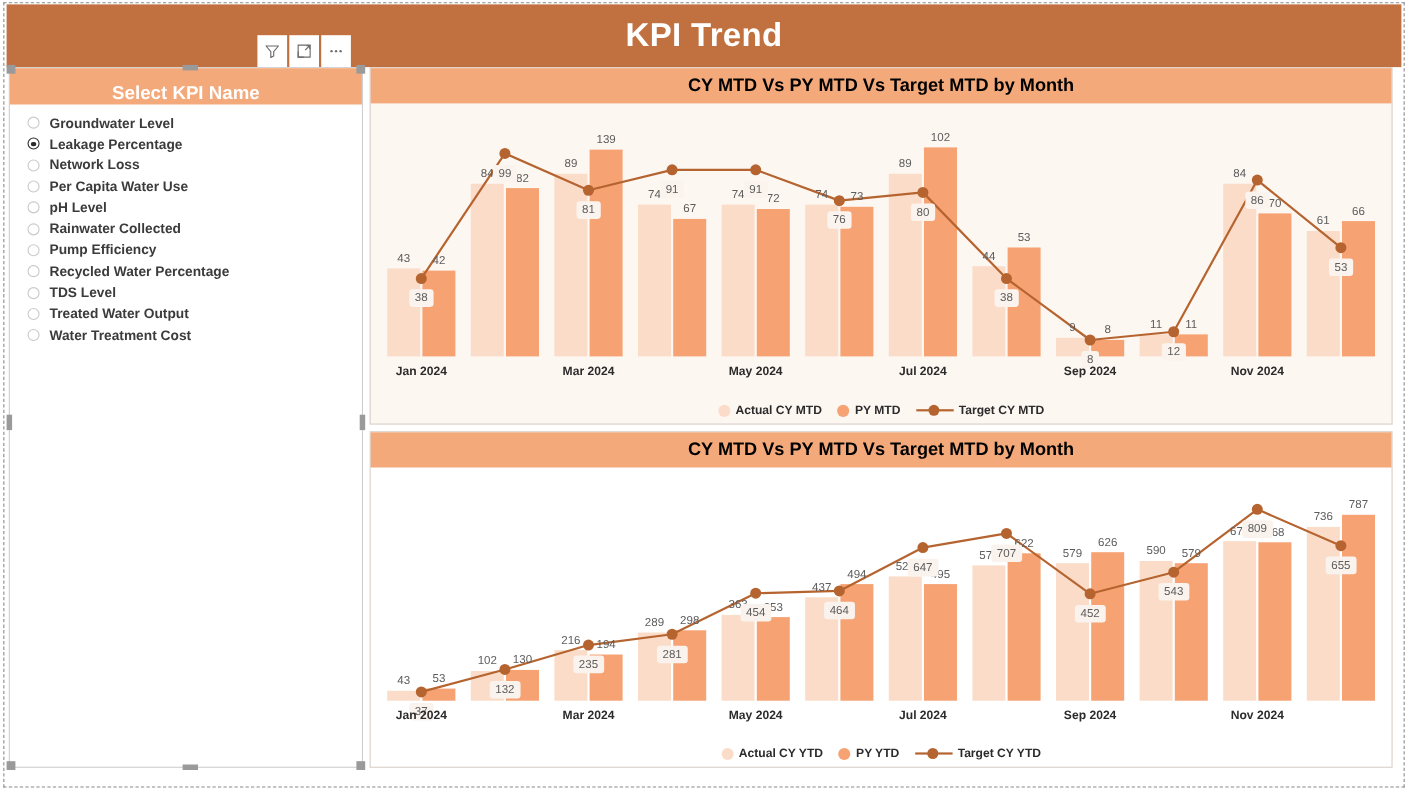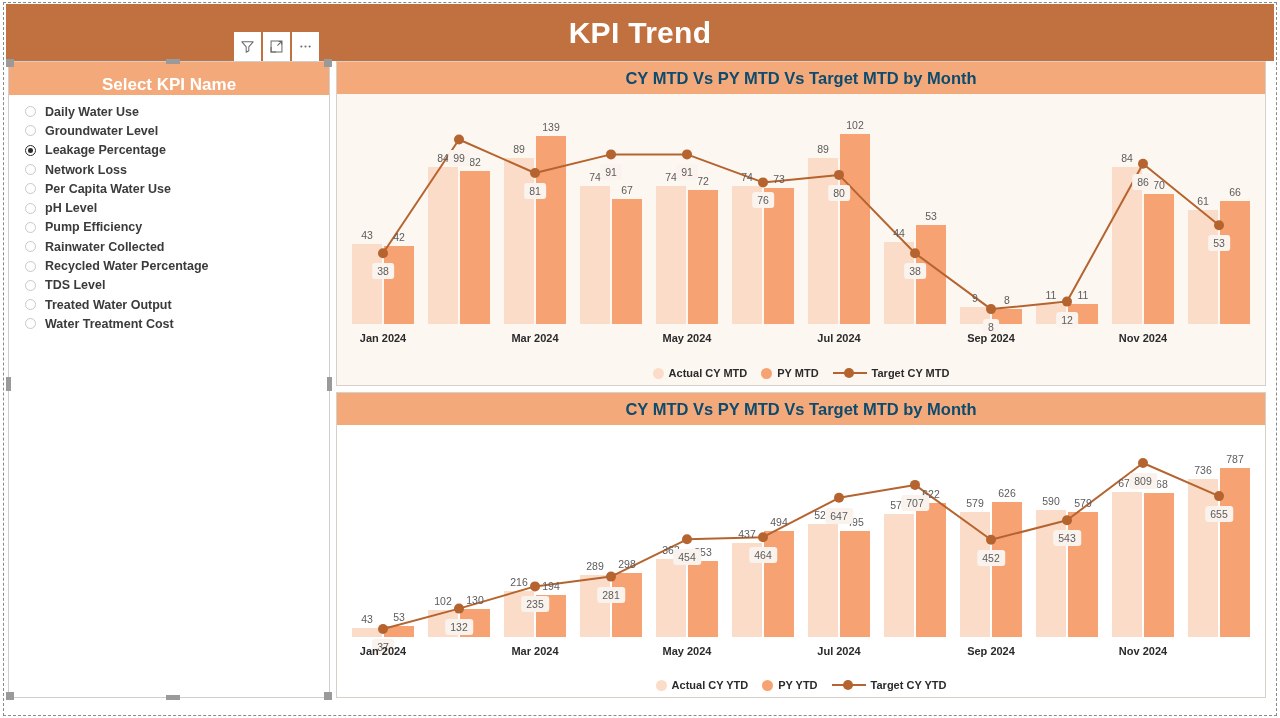--- a/index.html
+++ b/index.html
@@ -116,21 +116,21 @@
   .card-bottom {
     left: 336px; top: 392px; width: 930px; height: 306px;
     background: #ffffff;
   }
   .card-header {
     height: 32px;
     background: #F4A97B;
     display: flex; align-items: center; justify-content: center;
   }
   .card-header-text {
-    color: #0c4a6e; font-size: 16.5px; font-weight: bold;
+    color: #000000; font-size: 16.5px; font-weight: bold;
   }
 
   .plot {
     position: relative;
     width: 100%;
   }
   .plot-top { height: 255px; }
   .plot-bottom { height: 235px; }
 
   .bars-layer, .line-layer, .labels-layer, .axis-layer {
@@ -232,49 +232,45 @@
       <span class="h-bl"></span>
         <span class="h-bc"></span>
         <span class="h-br"></span>
     </div>
     <div class="slicer-header">
       <div class="slicer-header-text">Select KPI Name</div>
     </div>
     <div class="slicer-list" id="slicer-list">
         <div class="slicer-item">
           <span class="radio"></span>
-          <span class="slicer-label">Daily Water Use</span>
-        </div>
-        <div class="slicer-item">
-          <span class="radio"></span>
           <span class="slicer-label">Groundwater Level</span>
         </div>
         <div class="slicer-item">
           <span class="radio sel"></span>
           <span class="slicer-label">Leakage Percentage</span>
         </div>
         <div class="slicer-item">
           <span class="radio"></span>
           <span class="slicer-label">Network Loss</span>
         </div>
         <div class="slicer-item">
           <span class="radio"></span>
           <span class="slicer-label">Per Capita Water Use</span>
         </div>
         <div class="slicer-item">
           <span class="radio"></span>
           <span class="slicer-label">pH Level</span>
         </div>
         <div class="slicer-item">
           <span class="radio"></span>
+          <span class="slicer-label">Rainwater Collected</span>
+        </div>
+        <div class="slicer-item">
+          <span class="radio"></span>
           <span class="slicer-label">Pump Efficiency</span>
-        </div>
-        <div class="slicer-item">
-          <span class="radio"></span>
-          <span class="slicer-label">Rainwater Collected</span>
         </div>
         <div class="slicer-item">
           <span class="radio"></span>
           <span class="slicer-label">Recycled Water Percentage</span>
         </div>
         <div class="slicer-item">
           <span class="radio"></span>
           <span class="slicer-label">TDS Level</span>
         </div>
         <div class="slicer-item">

